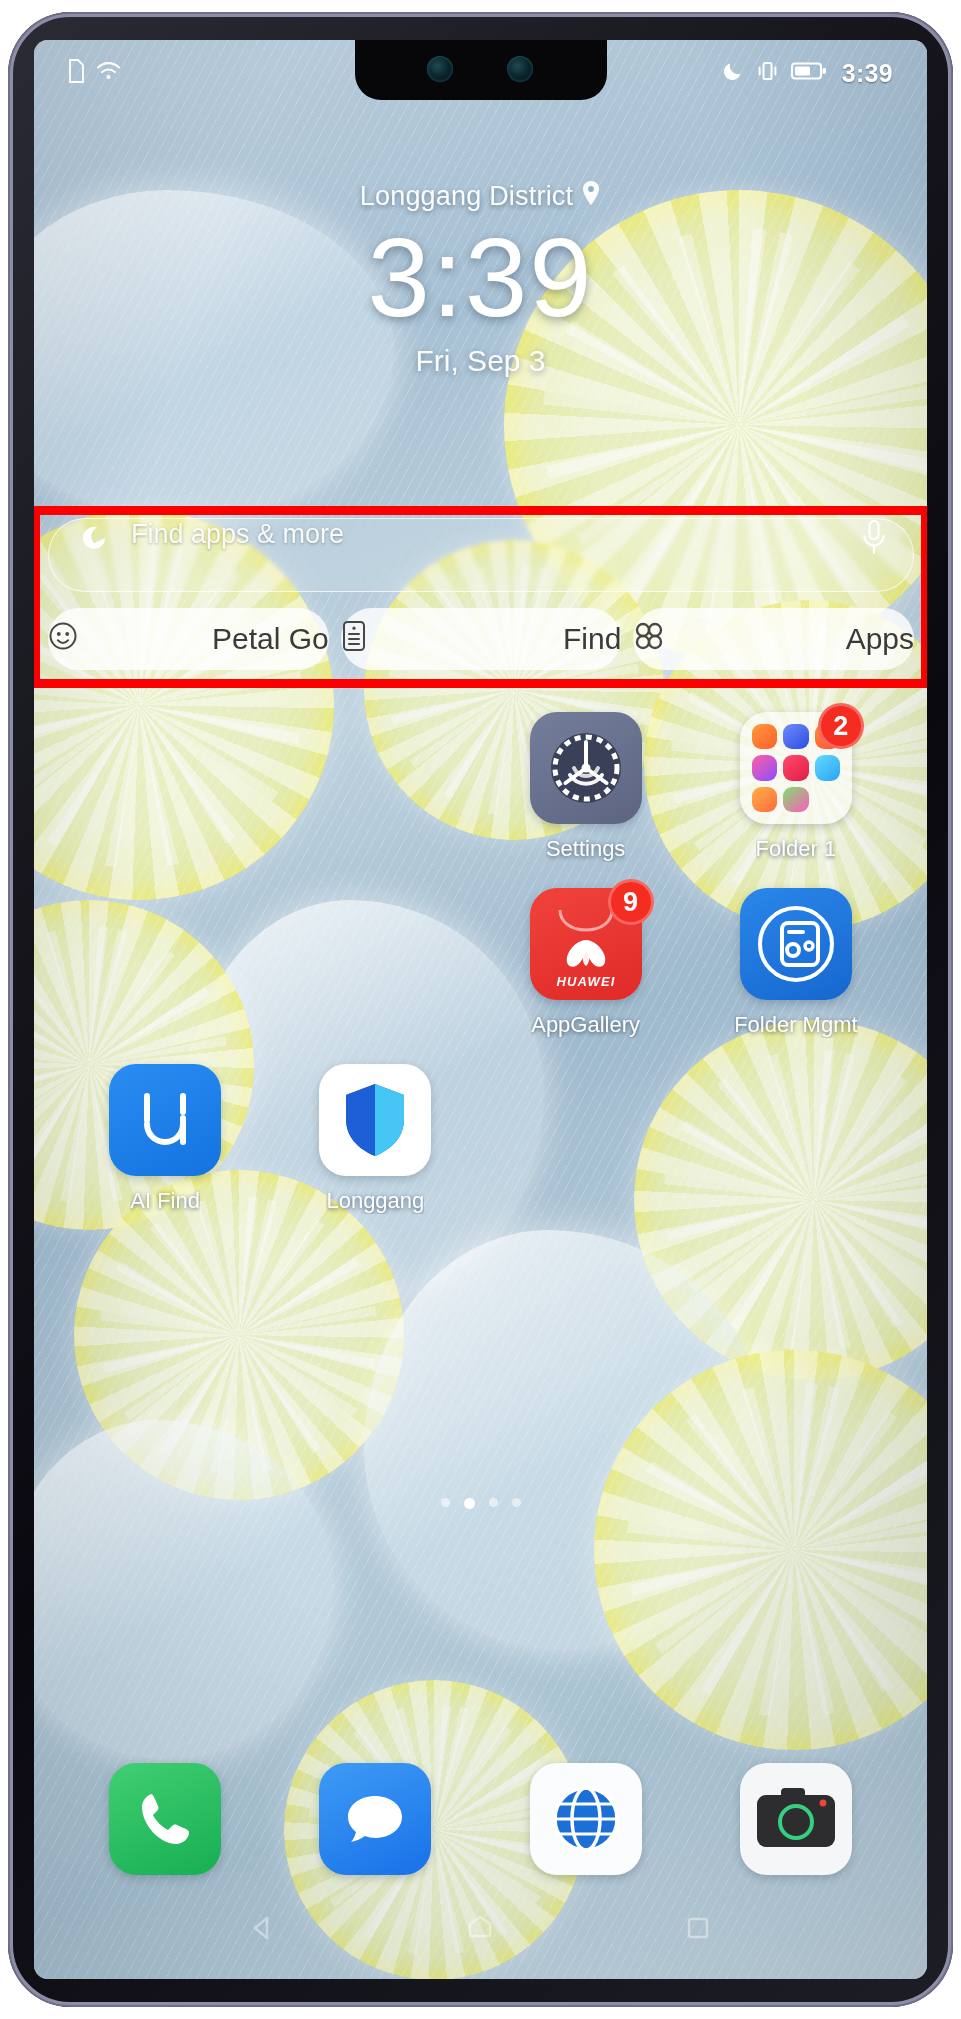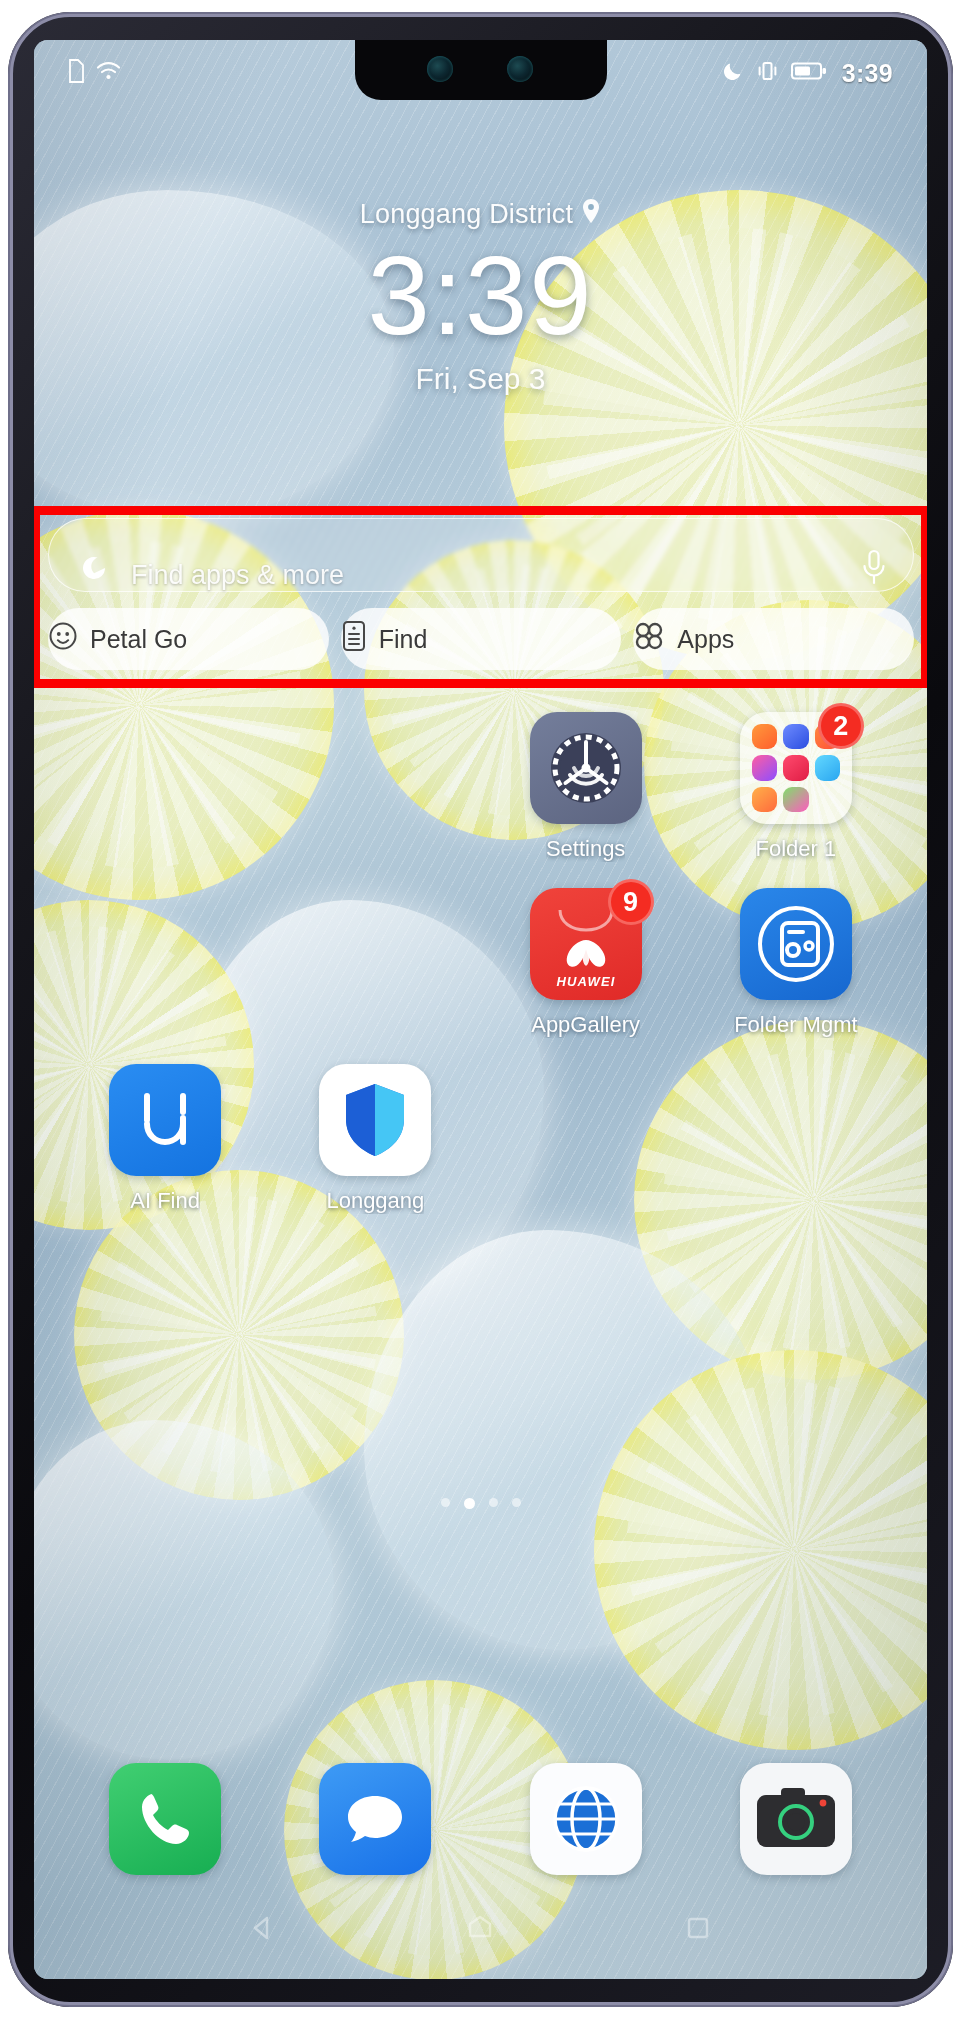--- a/index.html
+++ b/index.html
@@ -97,21 +97,20 @@
     text-shadow:0 1px 2px rgba(0,0,0,.45);
   }
   .sb-group { display:flex; align-items:center; gap:11px; }
   .sb-time { font-size:25px; font-weight:600; letter-spacing:.3px; margin-left:4px;}
   .ico { display:inline-block; }
 
   
   #clock-widget {
     position:absolute; top:140px; left:0; right:0; text-align:center; z-index:5;
     color:#fff;
-    margin-top:18px;
   }
   #location-row {
     display:flex; align-items:center; justify-content:center; gap:8px;
     font-size:27px; letter-spacing:.2px;
     text-shadow:0 2px 5px rgba(40,60,80,.55);
     opacity:.96;
   }
   #big-clock {
     font-size:112px; font-weight:300; line-height:1.06; letter-spacing:2px;
     margin-top:6px;
@@ -132,35 +131,35 @@
     position:absolute; left:-3px; top:466px; width:899px; height:182px;
     border:9px solid #fb0000; z-index:9; pointer-events:none;
   }
   #search-widget {
     position:absolute; left:14px; top:478px; width:866px; z-index:8;
   }
   #search-bar {
     height:74px; border-radius:37px;
     border:1.5px solid rgba(255,255,255,.72);
     background: rgba(255,255,255,.12);
-    display:flex; align-items:flex-end; padding:0 26px;
+    display:flex; align-items:flex-start; padding:0 26px;
     backdrop-filter: blur(2px);
   }
   #search-placeholder {
     flex:1; margin-left:18px; color:rgba(255,255,255,.92);
     font-size:27px; text-shadow:0 1px 3px rgba(0,0,0,.3);
   }
   #quick-actions {
     display:flex; gap:12px; margin-top:16px;
   }
   .qa-btn {
     flex:1; height:62px; border-radius:31px;
     background: rgba(255,255,255,.80);
-    display:flex; align-items:center; justify-content:flex-start; gap:12px;
-    color:#3a3a3a; font-size:25px;
+    display:flex; align-items:center; justify-content:space-between; gap:12px;
+    color:#3a3a3a; font-size:30px;
   }
 
   
   #app-grid { position:absolute; left:0; right:0; top:672px; z-index:4; }
   .app-row { display:flex; padding:0 26px; margin-bottom:26px; }
   .app-cell { width:25%; display:flex; flex-direction:column; align-items:center; }
   .app-icon-wrap { position:relative; width:112px; height:112px; }
   .app-icon {
     width:112px; height:112px; border-radius:27px; overflow:hidden;
     display:flex; align-items:center; justify-content:center;

